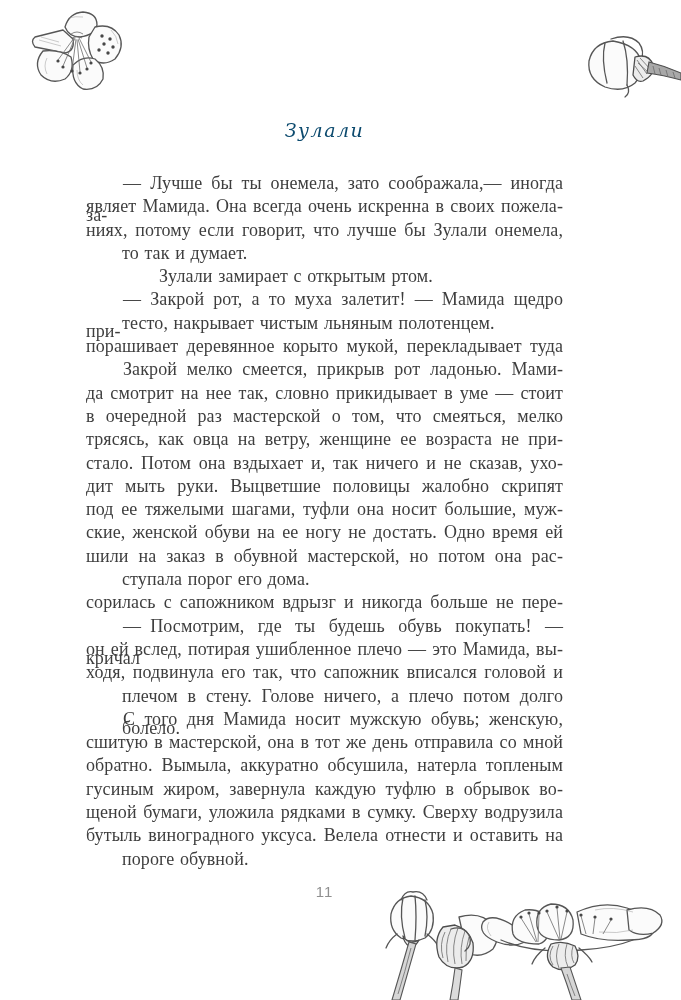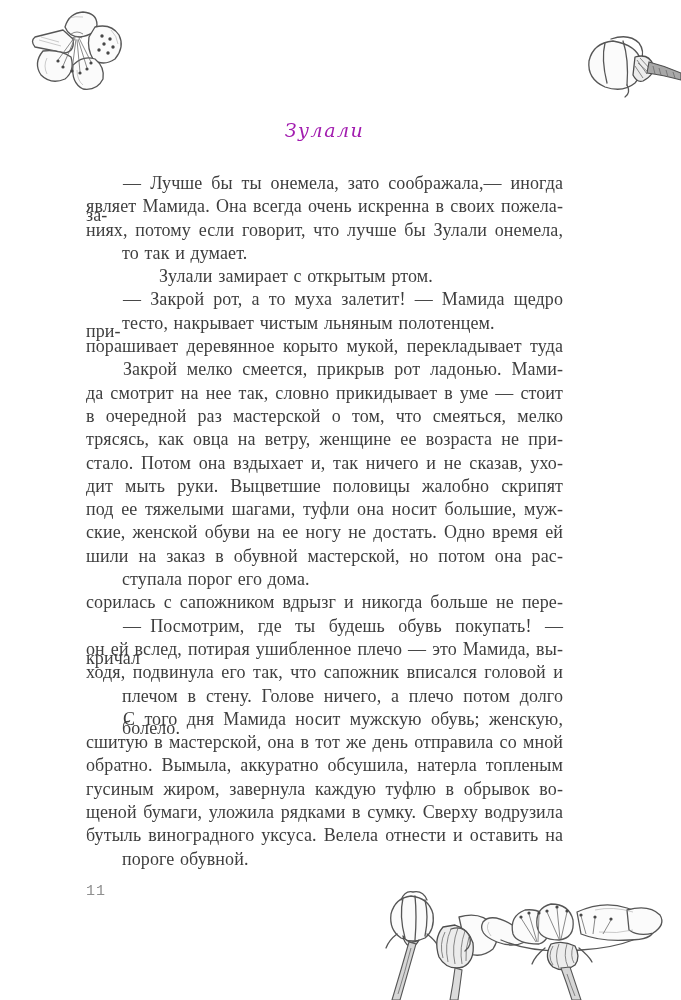--- a/index.html
+++ b/index.html
@@ -12,21 +12,21 @@
   }
   .page{position:absolute;inset:0;}
   .running-title{
     position:absolute;
     top:119px;left:86px;width:477px;
     text-align:center;
     font-family:"DejaVu Serif", serif;
     font-style:italic;
     font-size:19px;
     letter-spacing:1.5px;
-    color:#a21caf;
+    color:#0c4a6e;
   }
   .text-block{
     position:absolute;
     top:167px;left:86px;width:477px;
     font-size:18px;
     color:#3e3e3e;
     word-spacing:1px;
     letter-spacing:0.1px;
   }
   .line{
@@ -39,21 +39,22 @@
   .line.end{
     text-align-last:left;
     margin-left:36px;
   }
   .line.indent{
     text-indent:37px;
   }
   .page-number{
     position:absolute;
     top:883px;left:86px;width:477px;
-    font-family:Liberation Mono, monospace;
+    text-align:center;
+    font-family:Liberation Sans, sans-serif;
     font-size:15px;
     letter-spacing:1px;
     color:#8f8f8f;
   }
   .flower-tl{position:absolute;left:25px;top:6px;}
   .flower-tr{position:absolute;left:583px;top:28px;}
   .flowers-b{position:absolute;left:381px;top:882px;}
   svg .sketch{stroke:#565656;stroke-width:1.3;fill:none;stroke-linecap:round;}
   svg .petal{stroke:#565656;stroke-width:1.3;fill:#fbfbfb;stroke-linejoin:round;}
   svg .petal-shaded{stroke:#4d4d4d;stroke-width:1.3;fill:#ececec;stroke-linejoin:round;}

